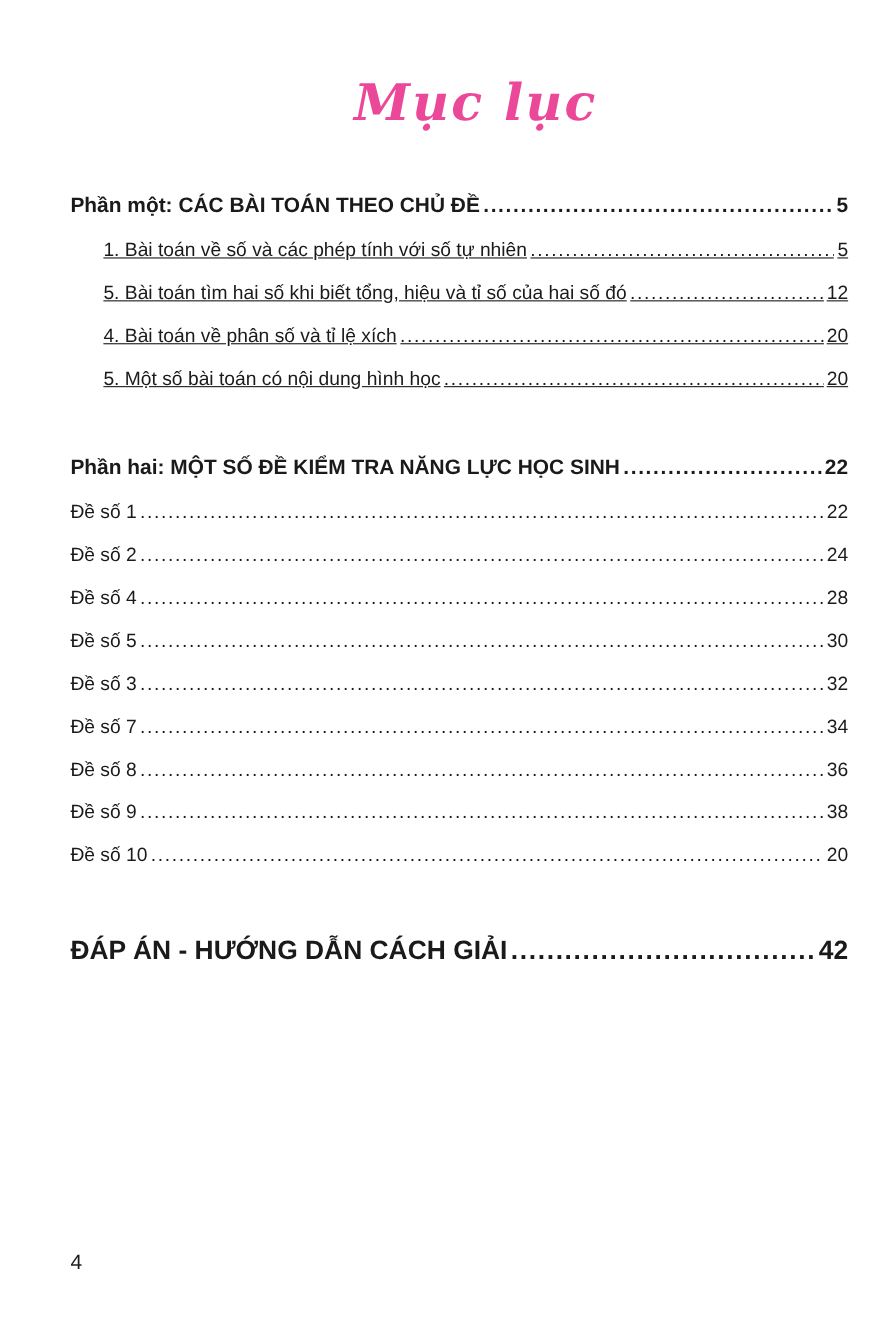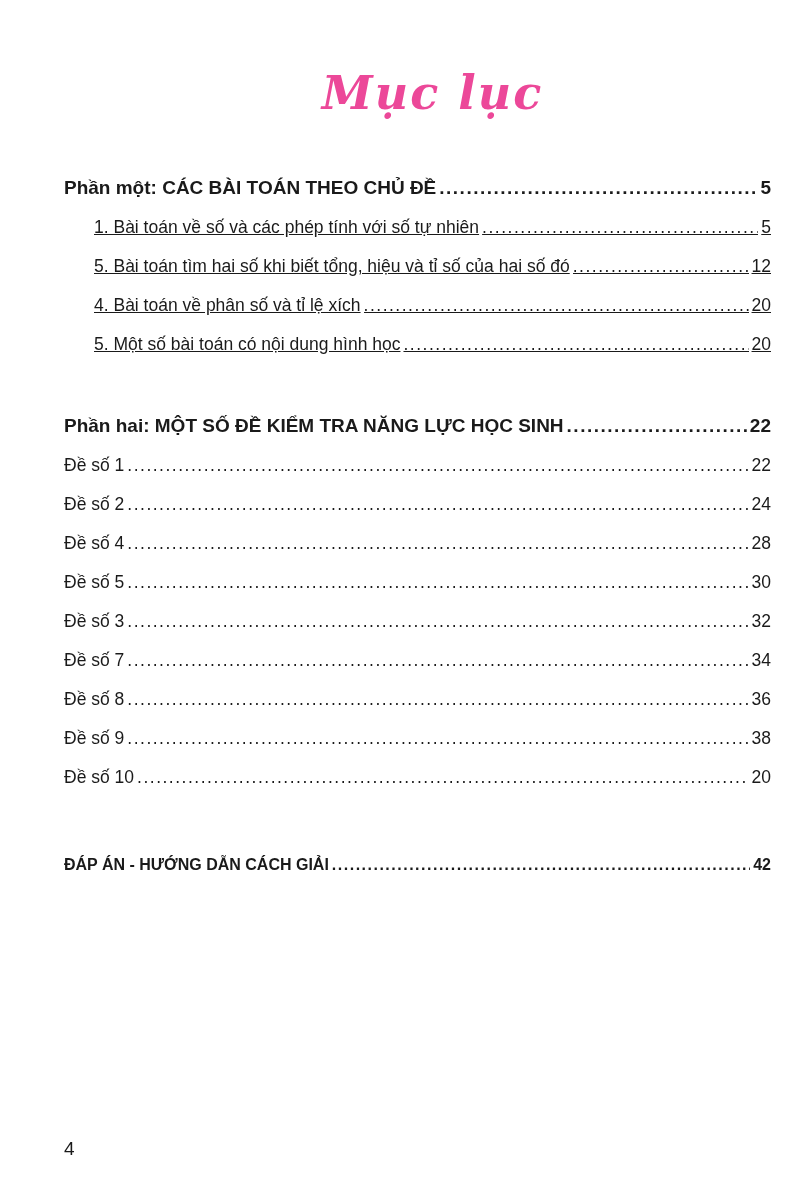--- a/index.html
+++ b/index.html
@@ -54,21 +54,21 @@
   }
   .row .pg { white-space: nowrap; }
   .heading {
     font-weight: bold;
     font-size: 19px;
     line-height: 40px;
   }
   .entry { padding-left: 30px; text-decoration: underline; }
   .section2 { margin-top: 42px; }
   .answers { margin-top: 48px; }
-  .answers .heading { font-size: 16px; }
+  .answers .heading { font-size: 24px; }
   .folio {
     position: absolute;
     left: 64px;
     top: 1138px;
     font-size: 19px;
     color: #1a1a1a;
   }
 </style>
 </head>
 <body>

